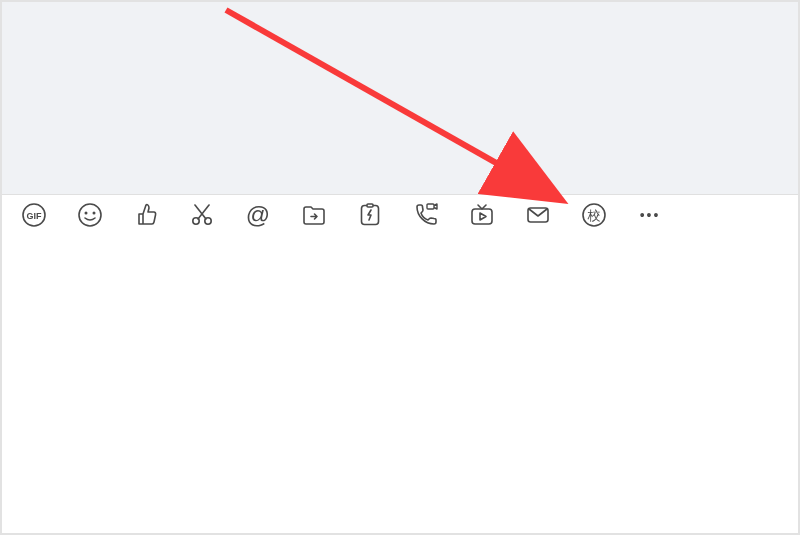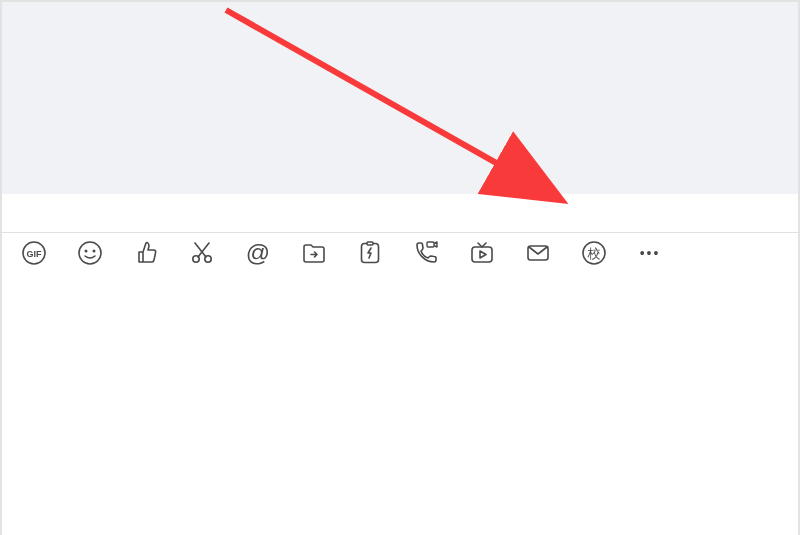--- a/index.html
+++ b/index.html
@@ -7,21 +7,20 @@
   .container { width: 800px; height: 535px; position: relative; background: #fff; border: 2px solid #e2e2e2; }
   .top-panel { width: 100%; height: 192px; background: #f0f2f5; }
   .toolbar {
     width: 100%;
     height: 40px;
     border-top: 1px solid #e0e0e0;
     display: flex;
     align-items: center;
     padding-left: 4px;
     gap: 0;
-    margin-top: 38px;
   }
   .tb-btn {
     width: 56px;
     height: 40px;
     display: flex;
     align-items: center;
     justify-content: center;
     cursor: pointer;
     color: #4a4a4a;
   }

